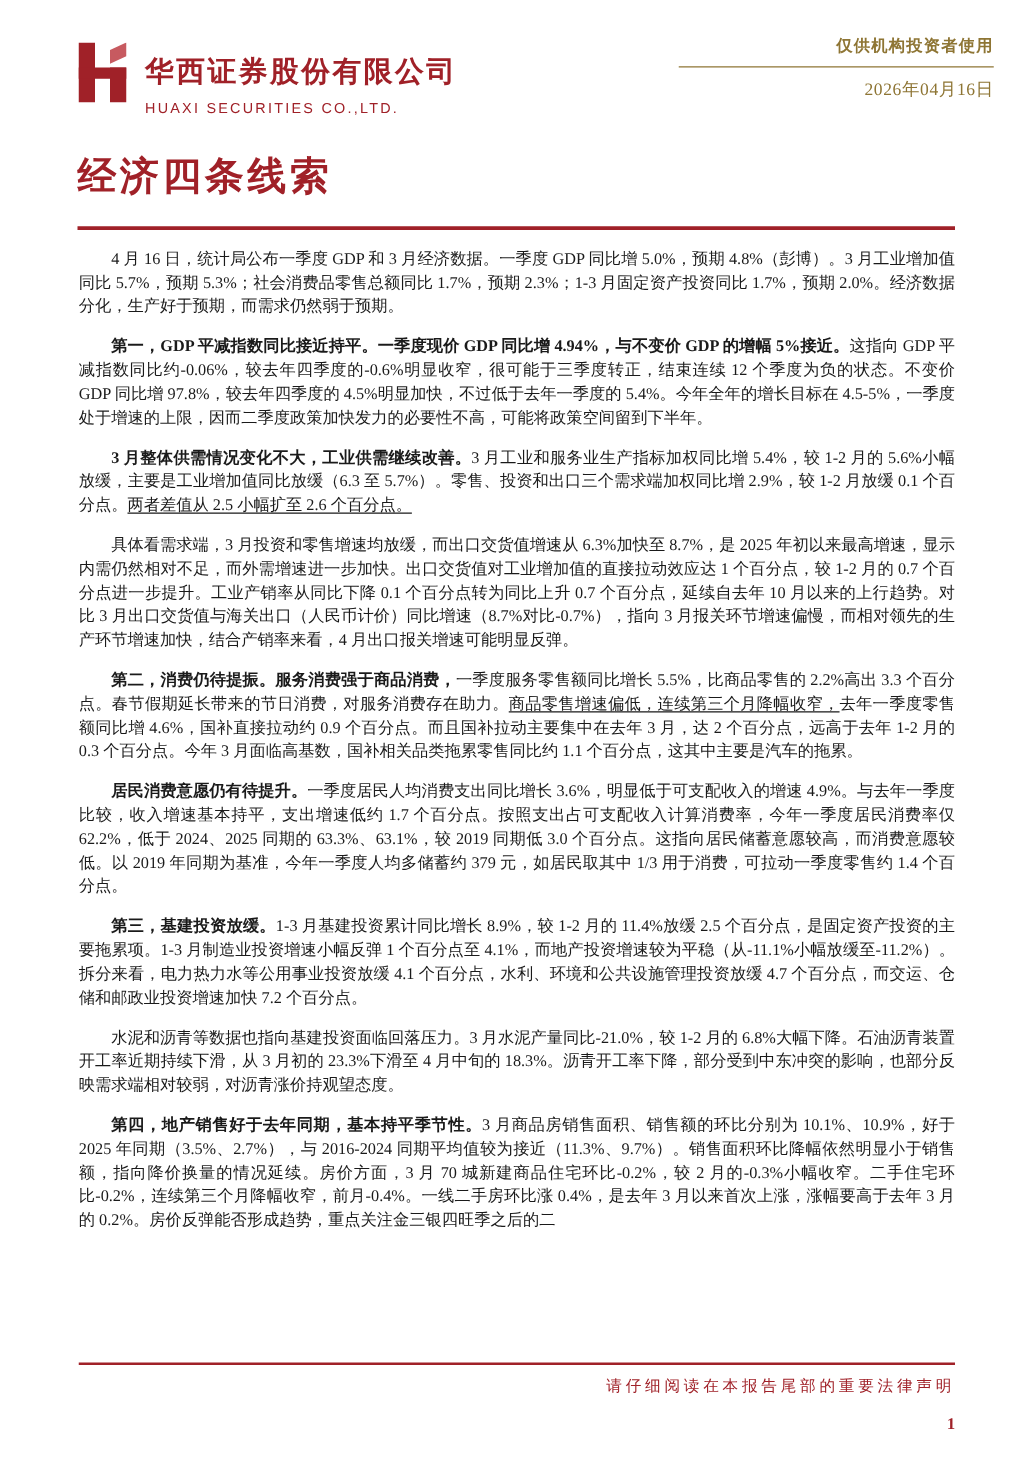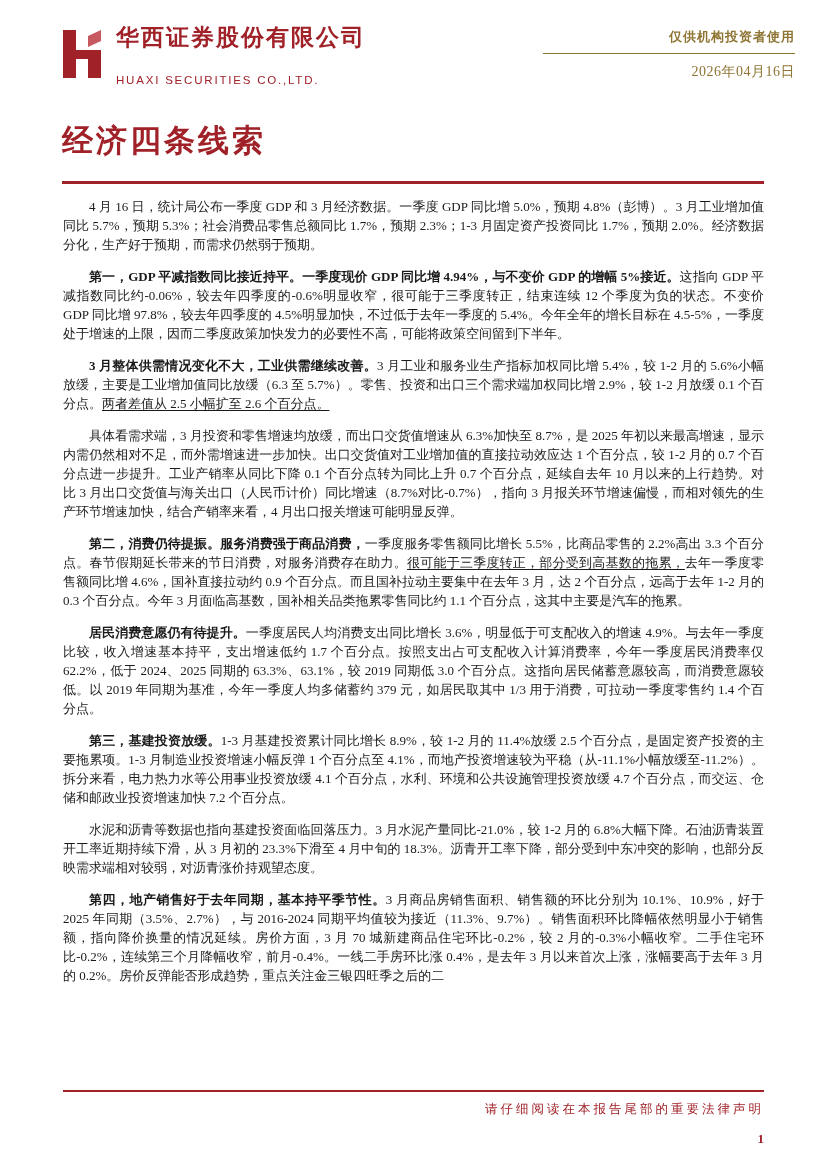--- a/index.html
+++ b/index.html
@@ -16,25 +16,25 @@
 
   
   .hdr {
     position: absolute; top: 22px; left: 62px; right: 32px;
     display: flex; justify-content: space-between; align-items: flex-start;
   }
   .brand { display: flex; align-items: center; gap: 10px; }
   .logo svg { display: block; }
   .brand-cn {
     font-size: 23px; font-weight: bold; color: var(--brand-red);
-    letter-spacing: 2px; white-space: nowrap;
+    letter-spacing: 2px; white-space: nowrap; margin-top: 20px;
   }
   .brand-en {
     font-size: 11.5px; color: var(--brand-red); letter-spacing: 1.8px;
-    margin-top: 21px; font-family: "Liberation Sans", sans-serif; white-space: nowrap;
+    margin-top: 8px; font-family: "Liberation Sans", sans-serif; white-space: nowrap;
   }
   .meta { text-align: right; width: 252px; padding-top: 6px; }
   .meta-notice { color: var(--gold); font-size: 13px; font-weight: bold; letter-spacing: 1px; text-align: right; }
   .meta-badge  { color: var(--gold); font-size: 13px; font-weight: bold; margin-top: 10px; letter-spacing: 0.5px; }
   .meta-badge .sep { font-weight: normal; margin: 0 3px; }
   .meta-rule { border-bottom: 1.5px solid var(--gold); margin-top: 7px; }
   .meta-date { color: var(--gold); font-size: 14px; margin-top: 9px; letter-spacing: 0.5px; }
 
   
   .title {
@@ -90,21 +90,21 @@
 </header>
 
 <h1 class="title">经济四条线索</h1>
 <div class="title-rule"></div>
 
 <main class="main">
     <p class="para"><span class="">4 月 16 日，统计局公布一季度 GDP 和 3 月经济数据。一季度 GDP 同比增 5.0%，预期 4.8%（彭博）。3 月工业增加值同比 5.7%，预期 5.3%；社会消费品零售总额同比 1.7%，预期 2.3%；1-3 月固定资产投资同比 1.7%，预期 2.0%。经济数据分化，生产好于预期，而需求仍然弱于预期。</span></p>
     <p class="para"><span class="b ">第一，GDP 平减指数同比接近持平。一季度现价 GDP 同比增 4.94%，与不变价 GDP 的增幅 5%接近。</span><span class="">这指向 GDP 平减指数同比约-0.06%，较去年四季度的-0.6%明显收窄，很可能于三季度转正，结束连续 12 个季度为负的状态。不变价 GDP 同比增 97.8%，较去年四季度的 4.5%明显加快，不过低于去年一季度的 5.4%。今年全年的增长目标在 4.5-5%，一季度处于增速的上限，因而二季度政策加快发力的必要性不高，可能将政策空间留到下半年。</span></p>
     <p class="para"><span class="b ">3 月整体供需情况变化不大，工业供需继续改善。</span><span class="">3 月工业和服务业生产指标加权同比增 5.4%，较 1-2 月的 5.6%小幅放缓，主要是工业增加值同比放缓（6.3 至 5.7%）。零售、投资和出口三个需求端加权同比增 2.9%，较 1-2 月放缓 0.1 个百分点。</span><span class="u">两者差值从 2.5 小幅扩至 2.6 个百分点。</span></p>
     <p class="para"><span class="">具体看需求端，3 月投资和零售增速均放缓，而出口交货值增速从 6.3%加快至 8.7%，是 2025 年初以来最高增速，显示内需仍然相对不足，而外需增速进一步加快。出口交货值对工业增加值的直接拉动效应达 1 个百分点，较 1-2 月的 0.7 个百分点进一步提升。工业产销率从同比下降 0.1 个百分点转为同比上升 0.7 个百分点，延续自去年 10 月以来的上行趋势。对比 3 月出口交货值与海关出口（人民币计价）同比增速（8.7%对比-0.7%），指向 3 月报关环节增速偏慢，而相对领先的生产环节增速加快，结合产销率来看，4 月出口报关增速可能明显反弹。</span></p>
-    <p class="para"><span class="b ">第二，消费仍待提振。服务消费强于商品消费，</span><span class="">一季度服务零售额同比增长 5.5%，比商品零售的 2.2%高出 3.3 个百分点。春节假期延长带来的节日消费，对服务消费存在助力。</span><span class="u">很可能于三季度转正，部分受到高基数的拖累，</span><span class="">去年一季度零售额同比增 4.6%，国补直接拉动约 0.9 个百分点。而且国补拉动主要集中在去年 3 月，达 2 个百分点，远高于去年 1-2 月的 0.3 个百分点。今年 3 月面临高基数，国补相关品类拖累零售同比约 1.1 个百分点，这其中主要是汽车的拖累。</span></p>
+    <p class="para"><span class="b ">第二，消费仍待提振。服务消费强于商品消费，</span><span class="">一季度服务零售额同比增长 5.5%，比商品零售的 2.2%高出 3.3 个百分点。春节假期延长带来的节日消费，对服务消费存在助力。</span><span class="u">商品零售增速偏低，连续第三个月降幅收窄，</span><span class="">去年一季度零售额同比增 4.6%，国补直接拉动约 0.9 个百分点。而且国补拉动主要集中在去年 3 月，达 2 个百分点，远高于去年 1-2 月的 0.3 个百分点。今年 3 月面临高基数，国补相关品类拖累零售同比约 1.1 个百分点，这其中主要是汽车的拖累。</span></p>
     <p class="para"><span class="b ">居民消费意愿仍有待提升。</span><span class="">一季度居民人均消费支出同比增长 3.6%，明显低于可支配收入的增速 4.9%。与去年一季度比较，收入增速基本持平，支出增速低约 1.7 个百分点。按照支出占可支配收入计算消费率，今年一季度居民消费率仅 62.2%，低于 2024、2025 同期的 63.3%、63.1%，较 2019 同期低 3.0 个百分点。这指向居民储蓄意愿较高，而消费意愿较低。以 2019 年同期为基准，今年一季度人均多储蓄约 379 元，如居民取其中 1/3 用于消费，可拉动一季度零售约 1.4 个百分点。</span></p>
     <p class="para"><span class="b ">第三，基建投资放缓。</span><span class="">1-3 月基建投资累计同比增长 8.9%，较 1-2 月的 11.4%放缓 2.5 个百分点，是固定资产投资的主要拖累项。1-3 月制造业投资增速小幅反弹 1 个百分点至 4.1%，而地产投资增速较为平稳（从-11.1%小幅放缓至-11.2%）。拆分来看，电力热力水等公用事业投资放缓 4.1 个百分点，水利、环境和公共设施管理投资放缓 4.7 个百分点，而交运、仓储和邮政业投资增速加快 7.2 个百分点。</span></p>
     <p class="para"><span class="">水泥和沥青等数据也指向基建投资面临回落压力。3 月水泥产量同比-21.0%，较 1-2 月的 6.8%大幅下降。石油沥青装置开工率近期持续下滑，从 3 月初的 23.3%下滑至 4 月中旬的 18.3%。沥青开工率下降，部分受到中东冲突的影响，也部分反映需求端相对较弱，对沥青涨价持观望态度。</span></p>
     <p class="para"><span class="b ">第四，地产销售好于去年同期，基本持平季节性。</span><span class="">3 月商品房销售面积、销售额的环比分别为 10.1%、10.9%，好于 2025 年同期（3.5%、2.7%），与 2016-2024 同期平均值较为接近（11.3%、9.7%）。销售面积环比降幅依然明显小于销售额，指向降价换量的情况延续。房价方面，3 月 70 城新建商品住宅环比-0.2%，较 2 月的-0.3%小幅收窄。二手住宅环比-0.2%，连续第三个月降幅收窄，前月-0.4%。一线二手房环比涨 0.4%，是去年 3 月以来首次上涨，涨幅要高于去年 3 月的 0.2%。房价反弹能否形成趋势，重点关注金三银四旺季之后的二</span></p>
   </main>
 
 <footer class="ftr">
   <div class="ftr-rule"></div>
   <div class="disclaimer">请仔细阅读在本报告尾部的重要法律声明</div>
   <div class="pageno">1</div>

